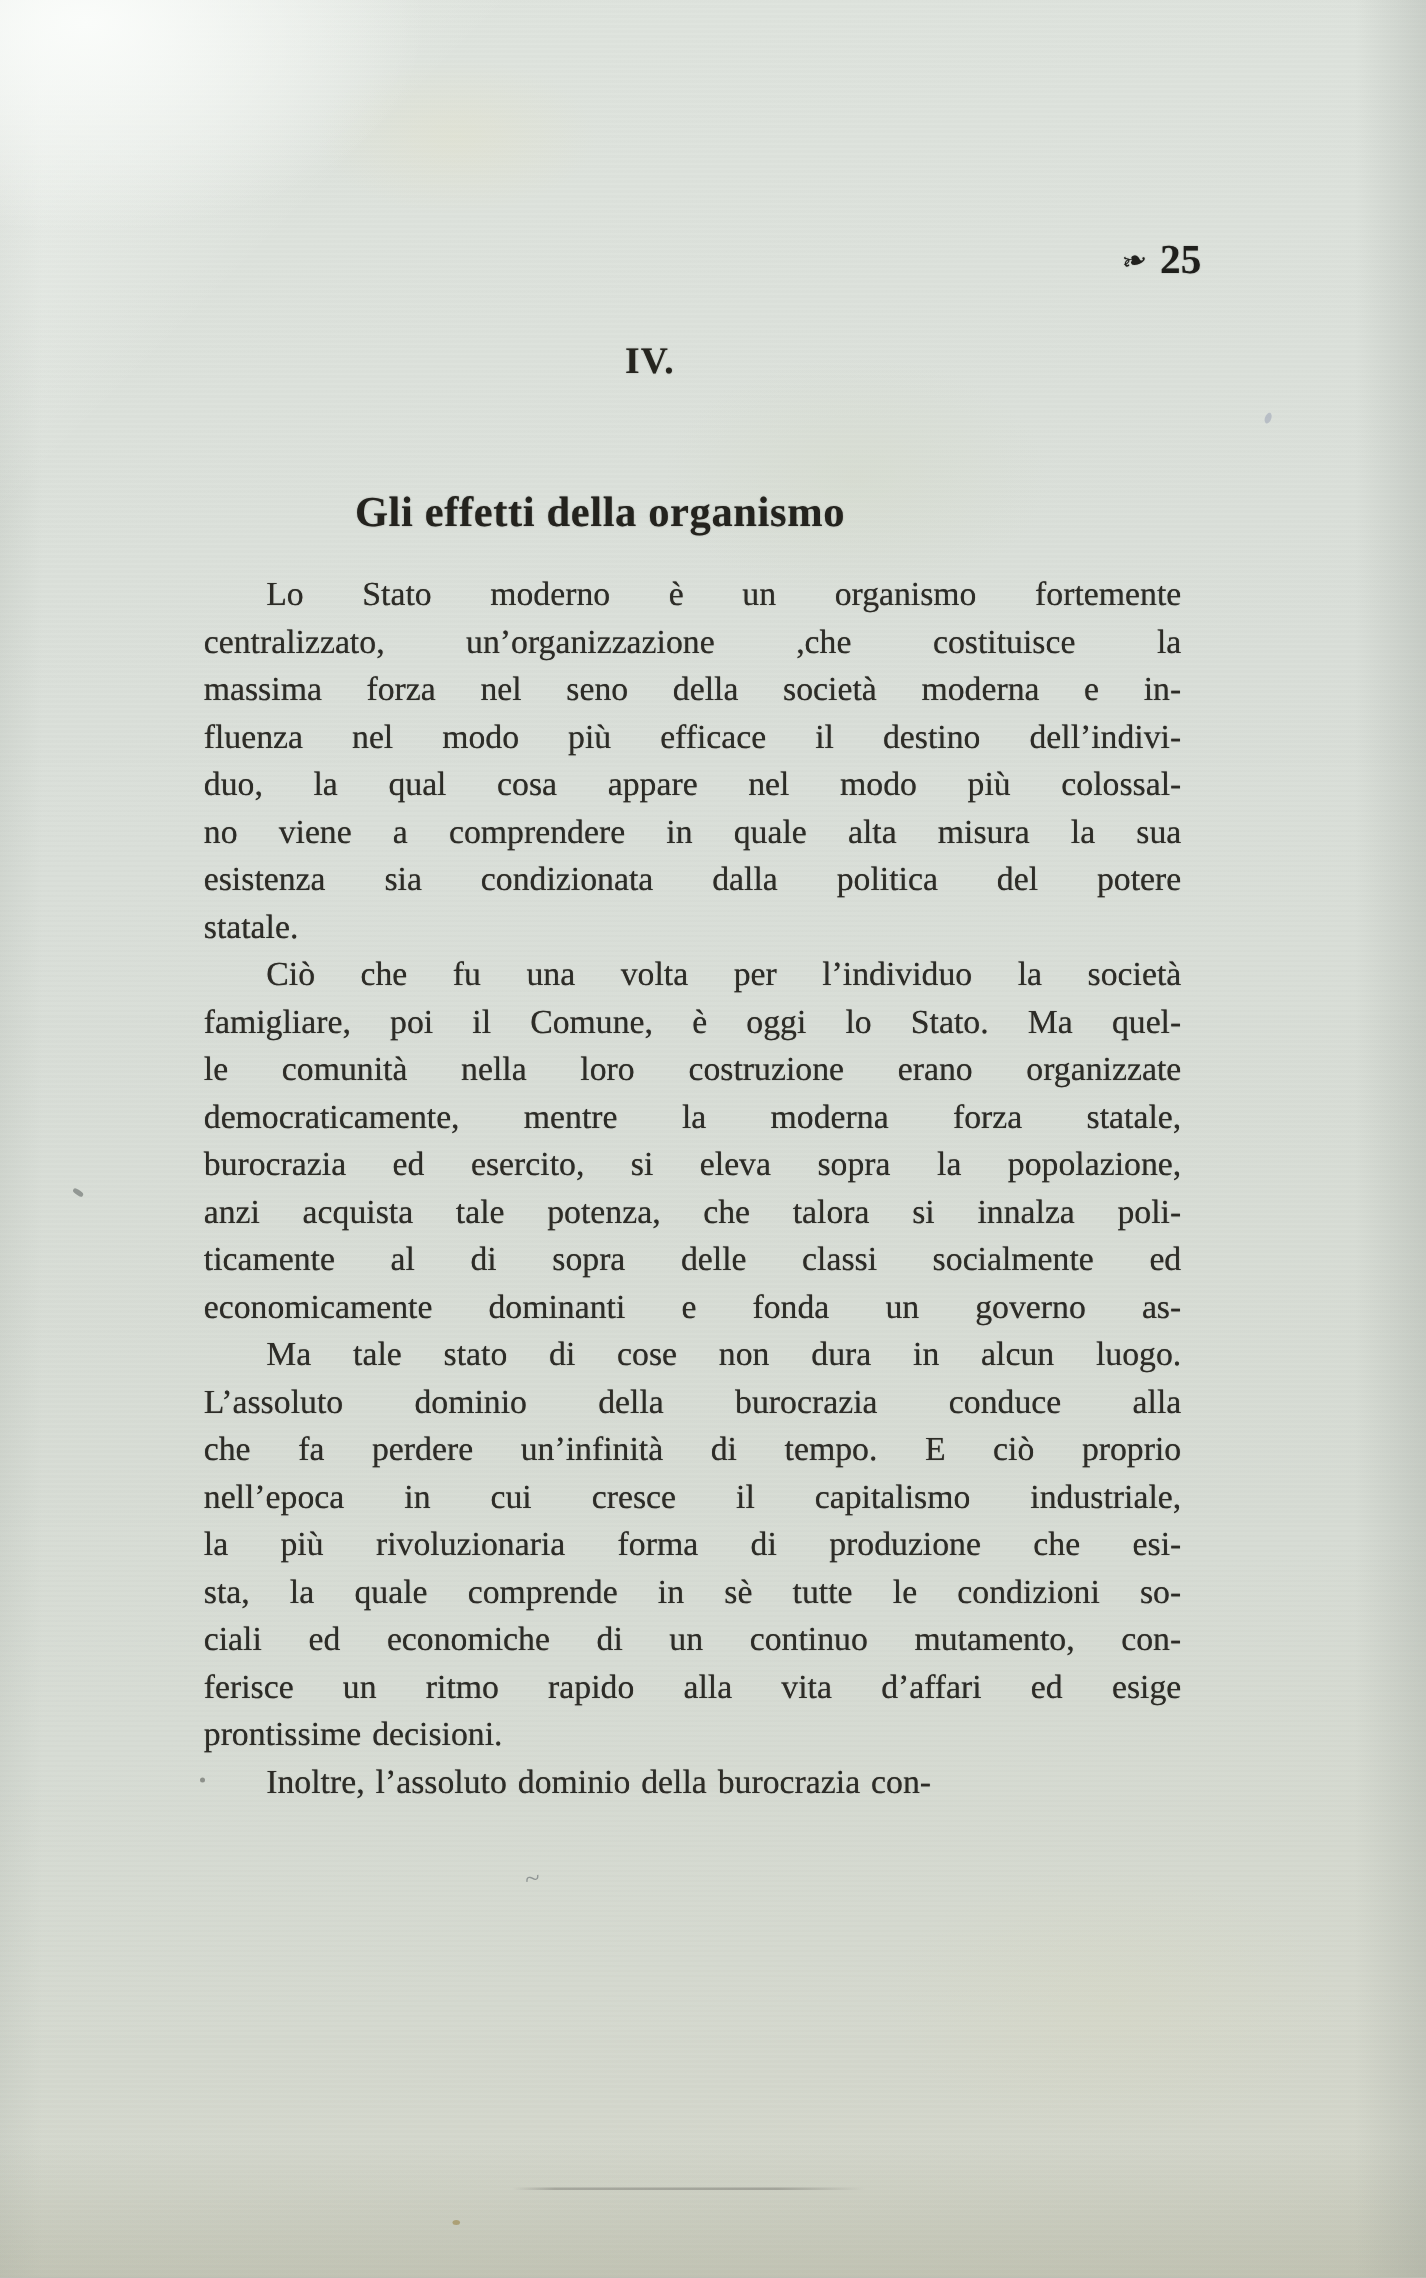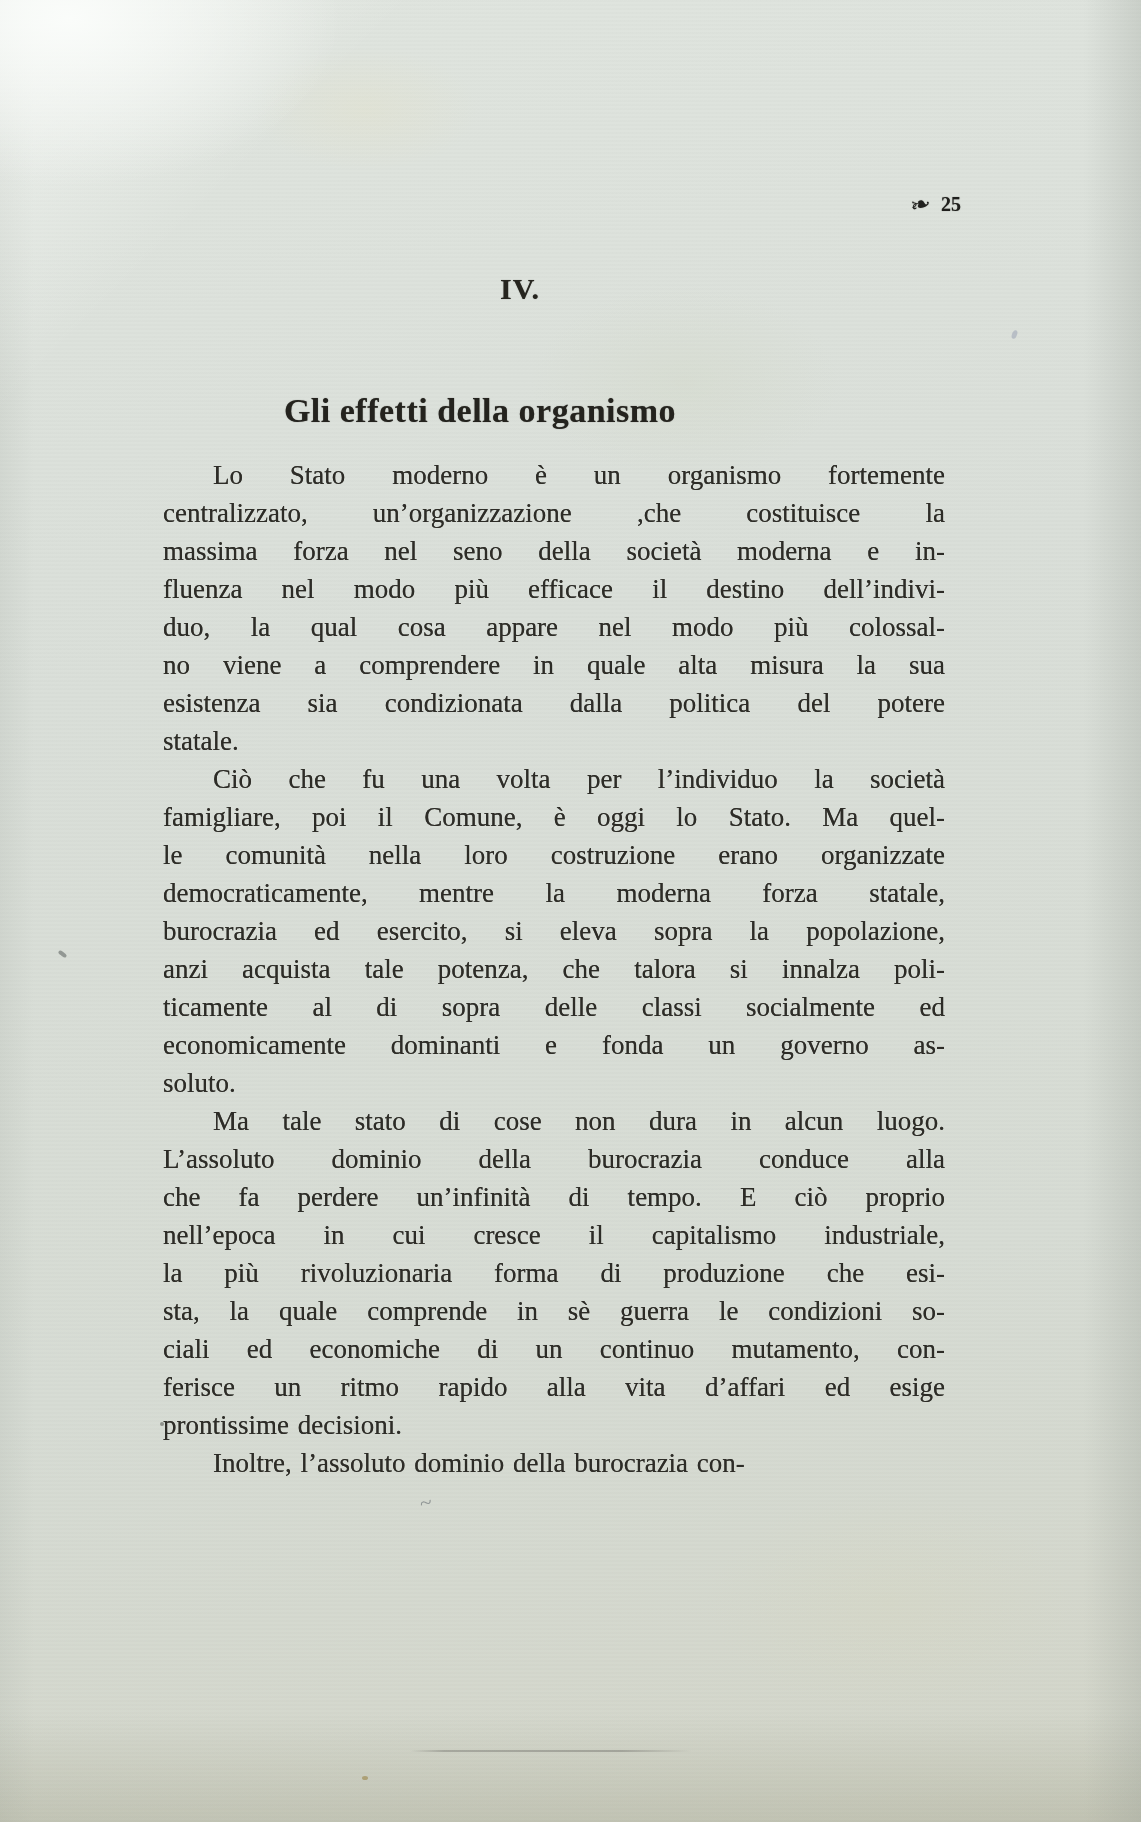--- a/index.html
+++ b/index.html
@@ -39,21 +39,21 @@
   }
   .ornament {
     font-family: "DejaVu Sans", sans-serif;
     font-size: 25px;
     color: #21211e;
     display: inline-block;
     transform: rotate(-14deg) scaleY(0.85);
     text-shadow: 0 0 1px rgba(33,33,30,0.6);
   }
   .pagenum {
-    font-size: 20px;
+    font-size: 33px;
     font-weight: bold;
     color: #1f1f1c;
     text-shadow: 0 0 1px rgba(31,31,28,0.5);
   }
 
   .chapter {
     position: absolute;
     left: 0;
     top: 272px;
     width: 1040px;
@@ -151,27 +151,26 @@
       <div class="line">esistenza sia condizionata dalla politica del potere</div>
       <div class="line last">statale.</div>
       <div class="line first">Ciò che fu una volta per l’individuo la società</div>
       <div class="line">famigliare, poi il Comune, è oggi lo Stato. Ma quel-</div>
       <div class="line">le comunità nella loro costruzione erano organizzate</div>
       <div class="line">democraticamente, mentre la moderna forza statale,</div>
       <div class="line">burocrazia ed esercito, si eleva sopra la popolazione,</div>
       <div class="line">anzi acquista tale potenza, che talora si innalza poli-</div>
       <div class="line">ticamente al di sopra delle classi socialmente ed</div>
       <div class="line">economicamente dominanti e fonda un governo as-</div>
-      <div class="line last">soluto.</div>
       <div class="line first">Ma tale stato di cose non dura in alcun luogo.</div>
       <div class="line">L’assoluto dominio della burocrazia conduce alla</div>
       <div class="line">che fa perdere un’infinità di tempo. E ciò proprio</div>
       <div class="line">nell’epoca in cui cresce il capitalismo industriale,</div>
       <div class="line">la più rivoluzionaria forma di produzione che esi-</div>
-      <div class="line">sta, la quale comprende in sè guerra le condizioni so-</div>
+      <div class="line">sta, la quale comprende in sè tutte le condizioni so-</div>
       <div class="line">ciali ed economiche di un continuo mutamento, con-</div>
       <div class="line">ferisce un ritmo rapido alla vita d’affari ed esige</div>
       <div class="line last">prontissime decisioni.</div>
       <div class="line first last">Inoltre, l’assoluto dominio della burocrazia con-</div>
     </div>
 
   <span class="stray-mark">~</span>
 
   <div class="faint-line"></div>
 

